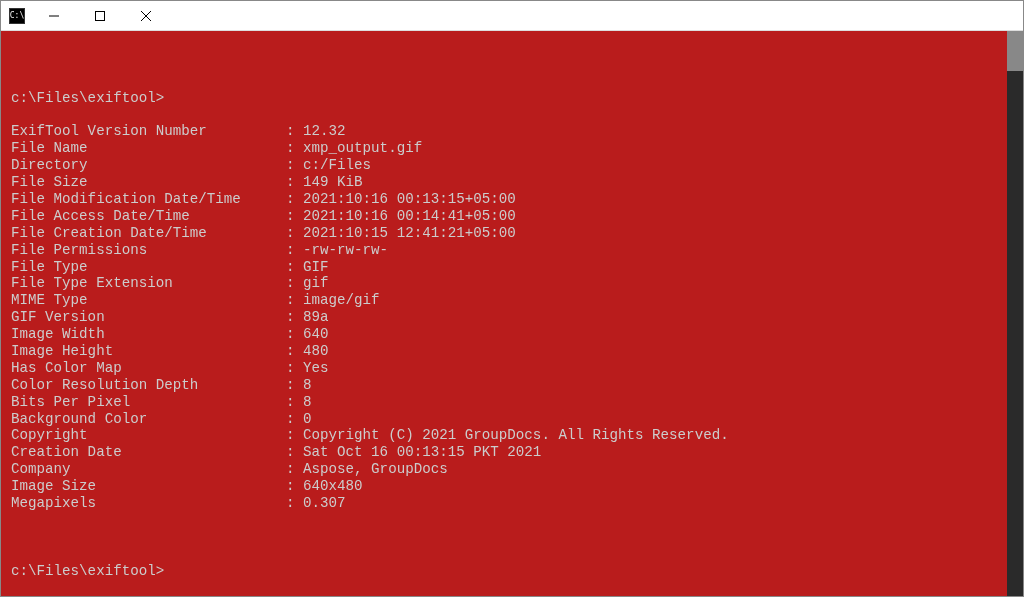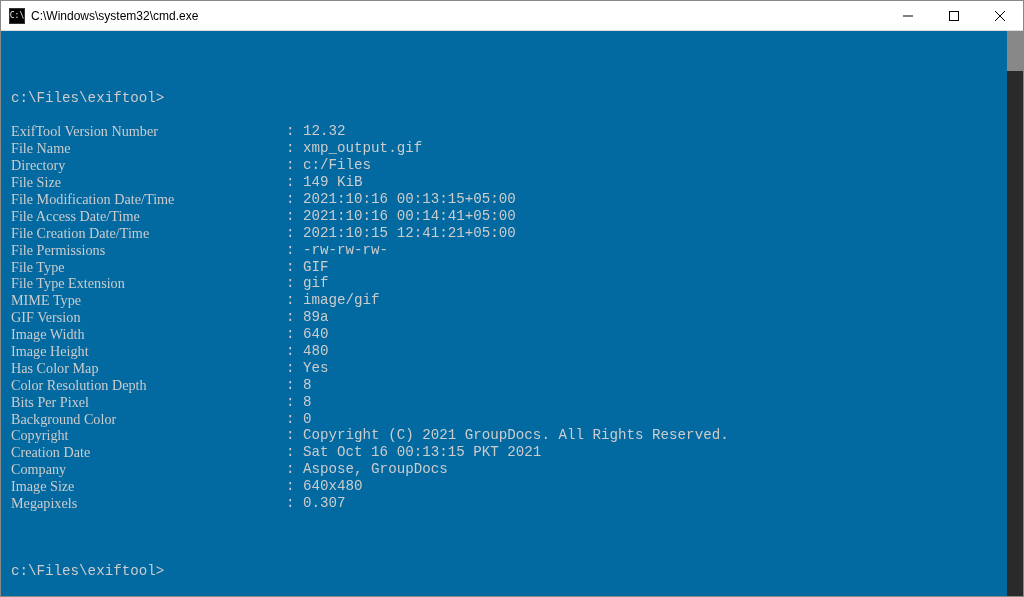--- a/index.html
+++ b/index.html
@@ -62,21 +62,21 @@
       height: 100%;
       display: flex;
       align-items: center;
       justify-content: center;
       font-size: 10px;
       color: #000;
       cursor: pointer;
     }
     .terminal-wrap {
       flex: 1;
-      background: #0369a1;
+      background: #b91c1c;
       position: relative;
       display: flex;
       overflow: hidden;
     }
     .terminal {
       flex: 1;
       padding: 8px 10px;
       color: #cccccc;
       font-family: Consolas, "Courier New", monospace;
       font-size: 14.2px;
@@ -99,35 +99,33 @@
     }
     .prompt-line {
       display: flex;
     }
     .data-row {
       display: flex;
     }
     .data-label {
       width: 275px;
       flex-shrink: 0;
-      font-family: Liberation Serif, serif;
     }
     .data-sep {
       width: 17px;
       flex-shrink: 0;
     }
   </style>
 </head>
 <body>
 
 <div class="window">
 
   <div class="titlebar">
     <div class="app-icon">C:\</div>
-    <div class="title-text">C:\Windows\system32\cmd.exe</div>
     <div class="window-controls">
       <div class="win-btn">
         <svg width="10" height="10" viewBox="0 0 10 10">
             <line x1="0" y1="5" x2="10" y2="5" stroke="black" stroke-width="1"></line>
           </svg>
       </div>
       <div class="win-btn">
         <svg width="10" height="10" viewBox="0 0 10 10">
             <rect x="0.5" y="0.5" width="9" height="9" fill="none" stroke="black" stroke-width="1"></rect>
           </svg>

